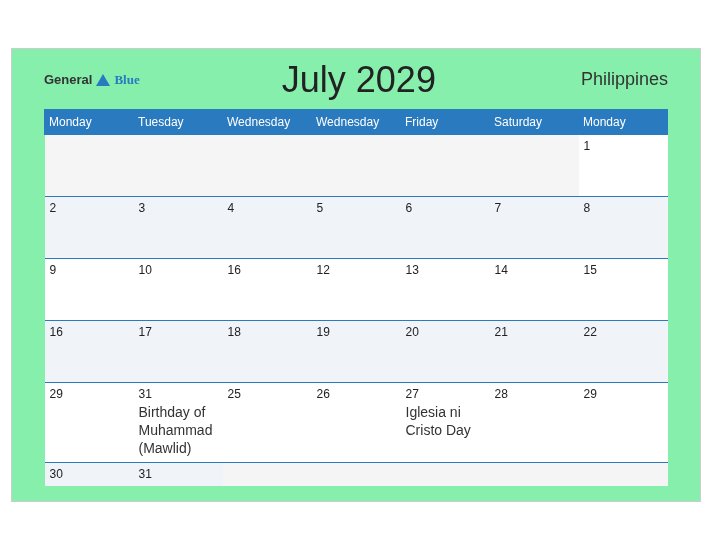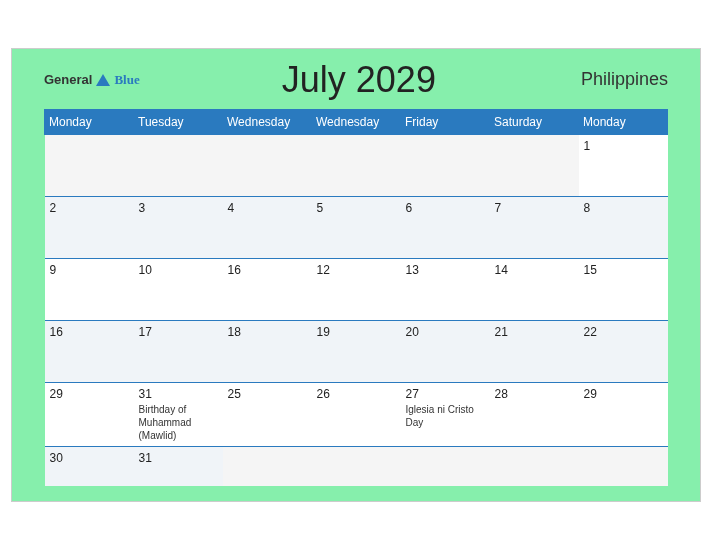--- a/index.html
+++ b/index.html
@@ -95,31 +95,31 @@
     
     .calendar-grid tbody tr td {
       background: #fff;
     }
     .day-num {
       font-size: 12px;
       color: #222;
       display: block;
     }
     .holiday-name {
-      font-size: 10px;
+      font-size: 14px;
       color: #333;
       margin-top: 2px;
       line-height: 1.3;
       display: block;
     }
     .empty-cell {
       background: #f5f5f5 !important;
     }
     .last-row td {
-      height: 40px;
+      height: 24px;
     }
   </style>
 </head>
 <body>
 
 <div class="calendar-container">
   <div class="calendar-header">
     <div class="logo">
       <span class="logo-general">General</span>
       <span class="logo-icon"></span>

